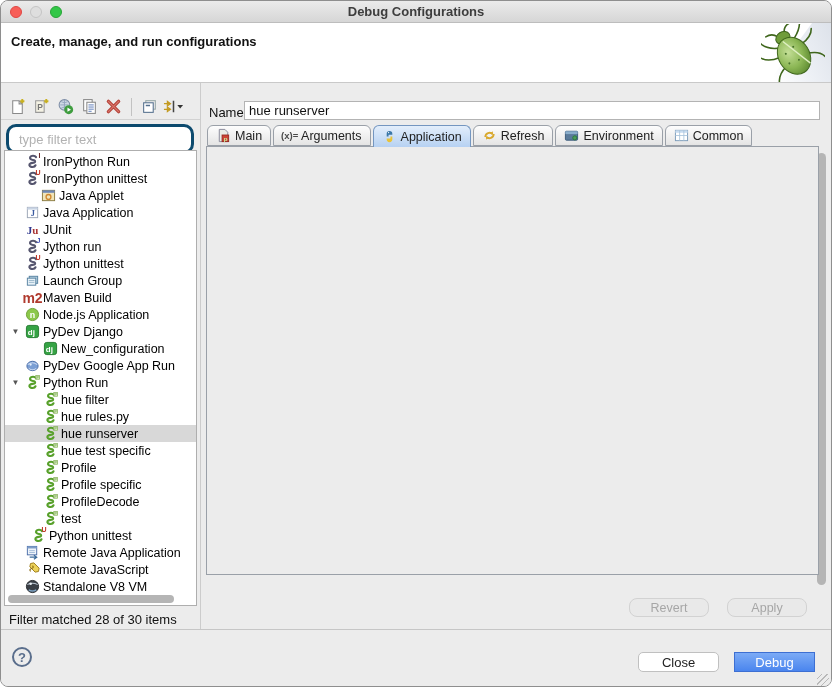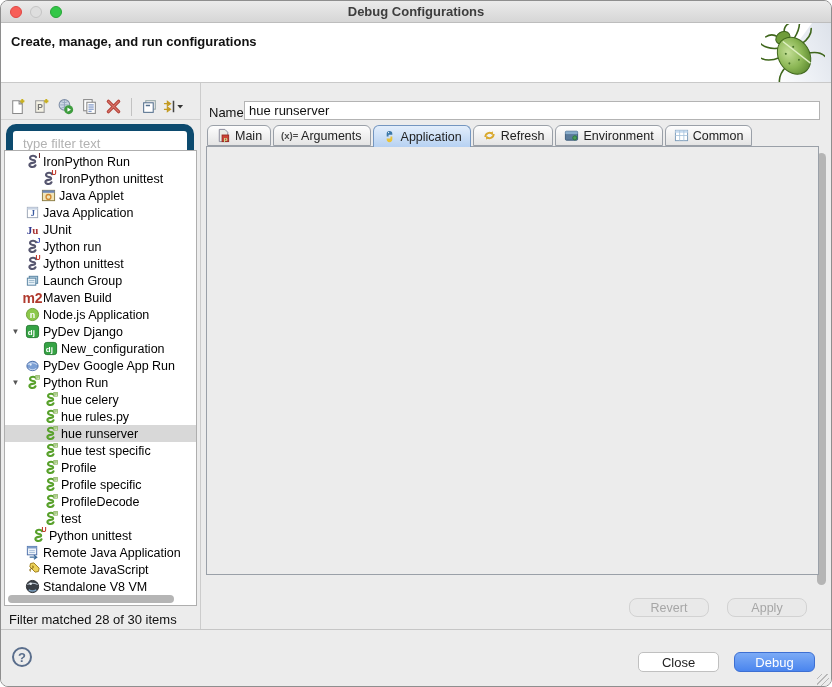--- a/index.html
+++ b/index.html
@@ -19,21 +19,21 @@
   .header-title{position:absolute;left:10px;top:11px;font-size:13px;font-weight:bold;color:#111;}
   .corner-fold{position:absolute;right:0;top:0;width:76px;height:59px;
     background:linear-gradient(245deg,#dde2ea 0%,#eef1f6 45%,#ffffff 80%);
     clip-path:polygon(100% 0,100% 100%,18% 100%,75% 0);}
   .beetle{position:absolute;right:6px;top:1px;}
   
   .toolbar{position:absolute;left:6px;top:95px;display:flex;align-items:center;gap:3px;}
   .tb-btn{width:21px;height:21px;display:flex;align-items:center;justify-content:center;border-radius:3px;}
   .tb-sep{width:1px;height:18px;background:#c2c2c2;margin:0 4px;}
   .toolbar-underline{position:absolute;left:0;top:118px;width:199px;border-top:1px solid #d2d2d2;}
-  .filter-box{position:absolute;left:5px;top:123px;width:188px;height:20px;border:7px solid #0c4a6e;
+  .filter-box{position:absolute;left:5px;top:123px;width:188px;height:20px;border:3px solid #0c4a6e;
     border-radius:10px;background:#fff;font-size:13px;color:#444;padding:12px 10px;outline:none;}
   .filter-box::placeholder{color:#b2b2b2;}
   .tree{position:absolute;left:3px;top:149px;width:193px;height:456px;background:#fff;
     border:1px solid #aeaeae;overflow:hidden;padding-top:2px;}
   .tree-item{height:17px;display:flex;align-items:center;font-size:12.5px;color:#000;white-space:nowrap;cursor:default;}
   .tree-item.selected{background:#d8d8d8;}
   .twisty{width:17px;flex:0 0 17px;font-size:8px;color:#555;text-align:center;}
   .t-icon{width:17px;flex:0 0 17px;height:16px;position:relative;display:inline-flex;align-items:center;justify-content:center;}
   .t-label{padding-left:2px;}
   .vthumb{position:absolute;right:5px;top:152px;width:9px;height:432px;background:#b5b5b5;border-radius:5px;}
@@ -65,21 +65,21 @@
   .small-btn{position:absolute;top:597px;width:80px;height:19px;background:#e9e9e9;border:1px solid #d2d2d2;
     border-radius:8px;font-size:12.5px;color:#a6a6a6;display:flex;align-items:center;justify-content:center;}
   .revert{left:628px;}  .apply{left:726px;}
   
   .footer{position:absolute;left:0;top:628px;width:100%;height:59px;background:#ececec;border-top:1px solid #c6c6c6;}
   .help-btn{position:absolute;left:11px;top:17px;width:20px;height:20px;border:2px solid #5a6e8c;border-radius:50%;
     color:#5a6e8c;font-size:13px;font-weight:bold;display:flex;align-items:center;justify-content:center;background:transparent;}
   .close-btn{position:absolute;left:637px;top:22px;width:81px;height:20px;background:#fff;border:1px solid #c0c0c0;
     border-radius:5px;font-size:13px;color:#222;display:flex;align-items:center;justify-content:center;}
   .debug-btn{position:absolute;left:733px;top:22px;width:81px;height:20px;
-    background:linear-gradient(#7cabf6,#4a85ee);border:1px solid #3d6fd2;border-radius:6px;
+    background:linear-gradient(#7cabf6,#4a85ee);border:1px solid #3d6fd2;border-radius:0;
     font-size:13px;color:#fff;display:flex;align-items:center;justify-content:center;}
   .grip{position:absolute;right:2px;bottom:2px;width:12px;height:12px;
     background:repeating-linear-gradient(135deg,transparent 0 3px,#b8b8b8 3px 4px);}
 </style>
 </head>
 <body>
 
 <div id="window">
 
   <div class="titlebar">
@@ -182,21 +182,21 @@
       <div class="tree-item" style="padding-left: 2px;">
         <span class="twisty"></span>
         <span class="t-icon">
           <svg width="15" height="15" viewBox="0 0 16 16" style="overflow:visible">
     <path d="M11.8 3.4 C10.5 1.4 6.6 1.4 5.6 3.2 C4.6 5 6.6 6.2 8.4 6.4 C10.4 6.6 11.2 7.6 10.6 8.6 C9.9 9.7 7.4 9.3 5.8 10.1 C4 11 4.4 13.2 6.6 13.7 C8.9 14.2 10.7 13.3 11.2 12" stroke="#55556e" stroke-width="2.3" fill="none" stroke-linecap="round"></path>
     <text x="16.5" y="4.5" text-anchor="end" font-size="7.5" font-weight="bold" fill="#6e2a2a">I</text>
   </svg>
         </span>
         <span class="t-label">IronPython Run</span>
       </div>
-      <div class="tree-item" style="padding-left: 18px;">
+      <div class="tree-item" style="padding-left: 2px;">
         <span class="twisty"></span>
         <span class="t-icon">
           <svg width="15" height="15" viewBox="0 0 16 16" style="overflow:visible">
     <path d="M11.8 3.4 C10.5 1.4 6.6 1.4 5.6 3.2 C4.6 5 6.6 6.2 8.4 6.4 C10.4 6.6 11.2 7.6 10.6 8.6 C9.9 9.7 7.4 9.3 5.8 10.1 C4 11 4.4 13.2 6.6 13.7 C8.9 14.2 10.7 13.3 11.2 12" stroke="#55556e" stroke-width="2.3" fill="none" stroke-linecap="round"></path>
     <text x="16.5" y="4.5" text-anchor="end" font-size="7.5" font-weight="bold" fill="#c03020">U</text>
   </svg>
         </span>
         <span class="t-label">IronPython unittest</span>
       </div>
       <div class="tree-item" style="padding-left: 18px; text-align: right;">
@@ -320,21 +320,21 @@
       </div>
       <div class="tree-item" style="padding-left: 20px;">
         <span class="twisty"></span>
         <span class="t-icon">
           <svg width="15" height="15" viewBox="0 0 16 16" style="overflow:visible">
             <path d="M11.8 3.4 C10.5 1.4 6.6 1.4 5.6 3.2 C4.6 5 6.6 6.2 8.4 6.4 C10.4 6.6 11.2 7.6 10.6 8.6 C9.9 9.7 7.4 9.3 5.8 10.1 C4 11 4.4 13.2 6.6 13.7 C8.9 14.2 10.7 13.3 11.2 12" stroke="#57a02a" stroke-width="2.3" fill="none" stroke-linecap="round"></path>
             <rect x="11.5" y="0.5" width="4" height="4" fill="#ddf2c2" stroke="#86b05c" stroke-width=".8"></rect>
             <text x="12.2" y="4" font-size="3.6" fill="#4a7a2a">P</text>
           </svg>
         </span>
-        <span class="t-label">hue celery</span>
+        <span class="t-label">hue filter</span>
       </div>
       <div class="tree-item" style="padding-left: 20px;">
         <span class="twisty"></span>
         <span class="t-icon">
           <svg width="15" height="15" viewBox="0 0 16 16" style="overflow:visible">
             <path d="M11.8 3.4 C10.5 1.4 6.6 1.4 5.6 3.2 C4.6 5 6.6 6.2 8.4 6.4 C10.4 6.6 11.2 7.6 10.6 8.6 C9.9 9.7 7.4 9.3 5.8 10.1 C4 11 4.4 13.2 6.6 13.7 C8.9 14.2 10.7 13.3 11.2 12" stroke="#57a02a" stroke-width="2.3" fill="none" stroke-linecap="round"></path>
             <rect x="11.5" y="0.5" width="4" height="4" fill="#ddf2c2" stroke="#86b05c" stroke-width=".8"></rect>
             <text x="12.2" y="4" font-size="3.6" fill="#4a7a2a">P</text>
           </svg>
         </span>

